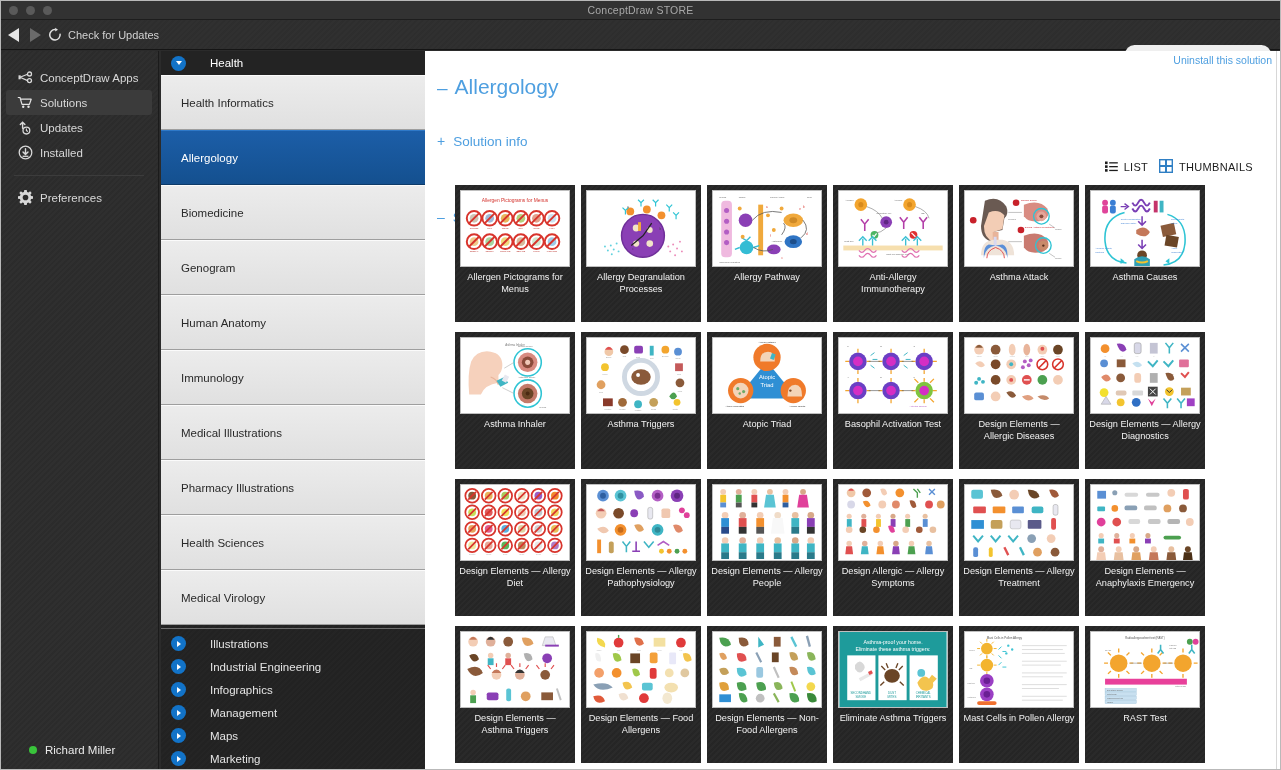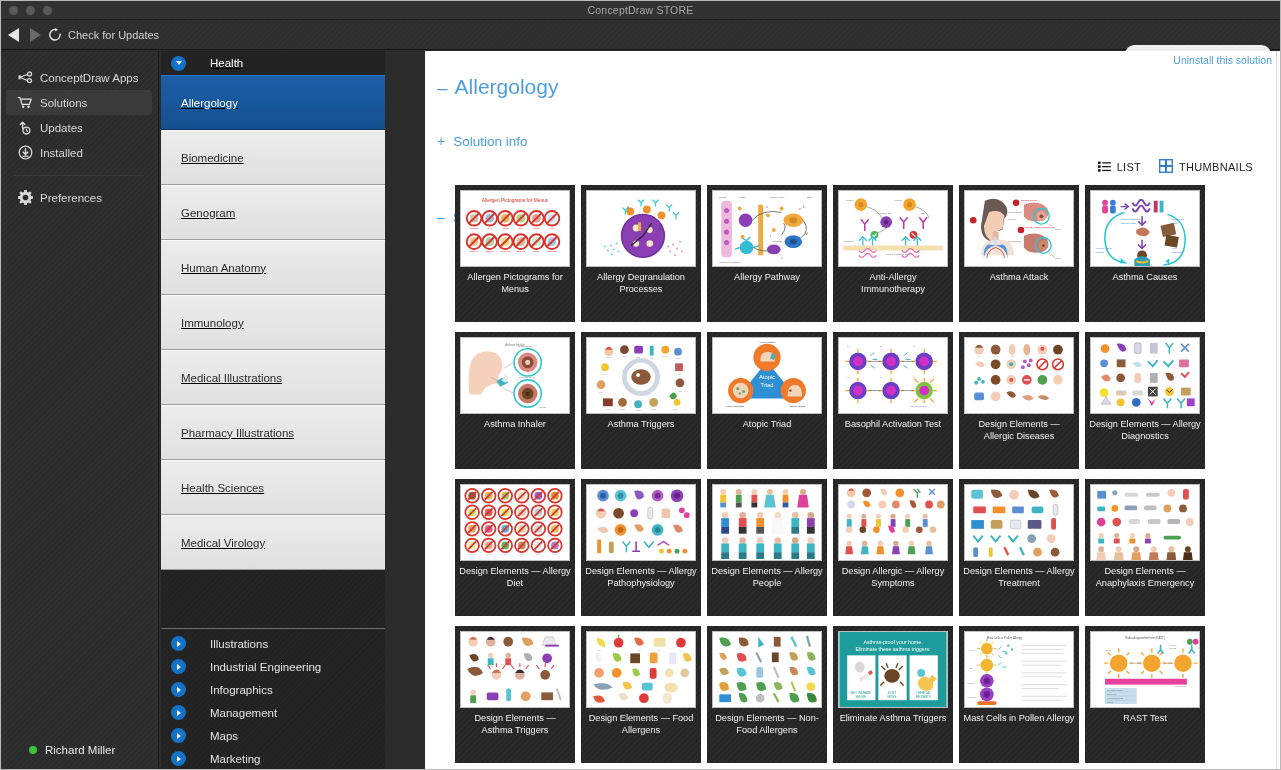--- a/index.html
+++ b/index.html
@@ -113,26 +113,25 @@
   }
   .user-dot {
     width: 8px; height: 8px; border-radius: 50%;
     background: #39c43b; margin-left: 18px;
   }
   .user-name { color: #eaeaea; font-size: 11.5px; margin-left: 8px; }
 
   
   .catcol {
     position: absolute; left: 161px; top: 51px;
-    width: 224px; height: 719px;
+    width: 264px; height: 719px;
     background: #222222;
     background-image: repeating-linear-gradient(135deg, rgba(255,255,255,0.012) 0 2px, rgba(0,0,0,0.012) 2px 4px);
     box-sizing: border-box;
     overflow: hidden;
-    text-decoration: underline;
   }
   .cat-header {
     position: relative; height: 24px;
     display: flex; align-items: center;
     background: #232323;
     color: #ffffff; font-size: 11.5px;
   }
   .disc {
     width: 15px; height: 15px; border-radius: 50%;
     background: #1273c8; flex: 0 0 15px;
@@ -203,21 +202,21 @@
     font-size: 10.5px; color: #4e9fe0; cursor: default;
   }
   .sol-title {
     position: absolute; left: 12px; top: 24px;
     font-size: 21px; color: #4e9fe0; font-weight: 400;
     display: flex; align-items: baseline; gap: 7px;
   }
   .sol-title .tw { font-size: 19px; }
   .viewtoggle {
     position: absolute; right: 28px; top: 108px;
-    display: flex; align-items: center; gap: 18px;
+    display: flex; align-items: center; gap: 11px;
   }
   .vt-btn {
     display: flex; align-items: center; gap: 6px;
     font-size: 11px; color: #1c1c1c; letter-spacing: .3px;
     cursor: default;
   }
   .acc-row {
     position: absolute; left: 12px;
     font-size: 13.5px; color: #4e9fe0;
     display: flex; align-items: baseline; gap: 8px;
@@ -382,20 +381,23 @@
   <div class="catcol">
 
     <div class="cat-header">
       <span class="disc">
           <span class="tri-down"></span>
         </span>
       <span class="chlabel">Health</span>
     </div>
 
     <div class="sol-list">
+      <div class="sol-row">
+        <span class="slabel">Health Informatics</span>
+      </div>
       <div class="sol-row active">
         <span class="slabel">Allergology</span>
       </div>
       <div class="sol-row">
         <span class="slabel">Biomedicine</span>
       </div>
       <div class="sol-row">
         <span class="slabel">Genogram</span>
       </div>
       <div class="sol-row">

